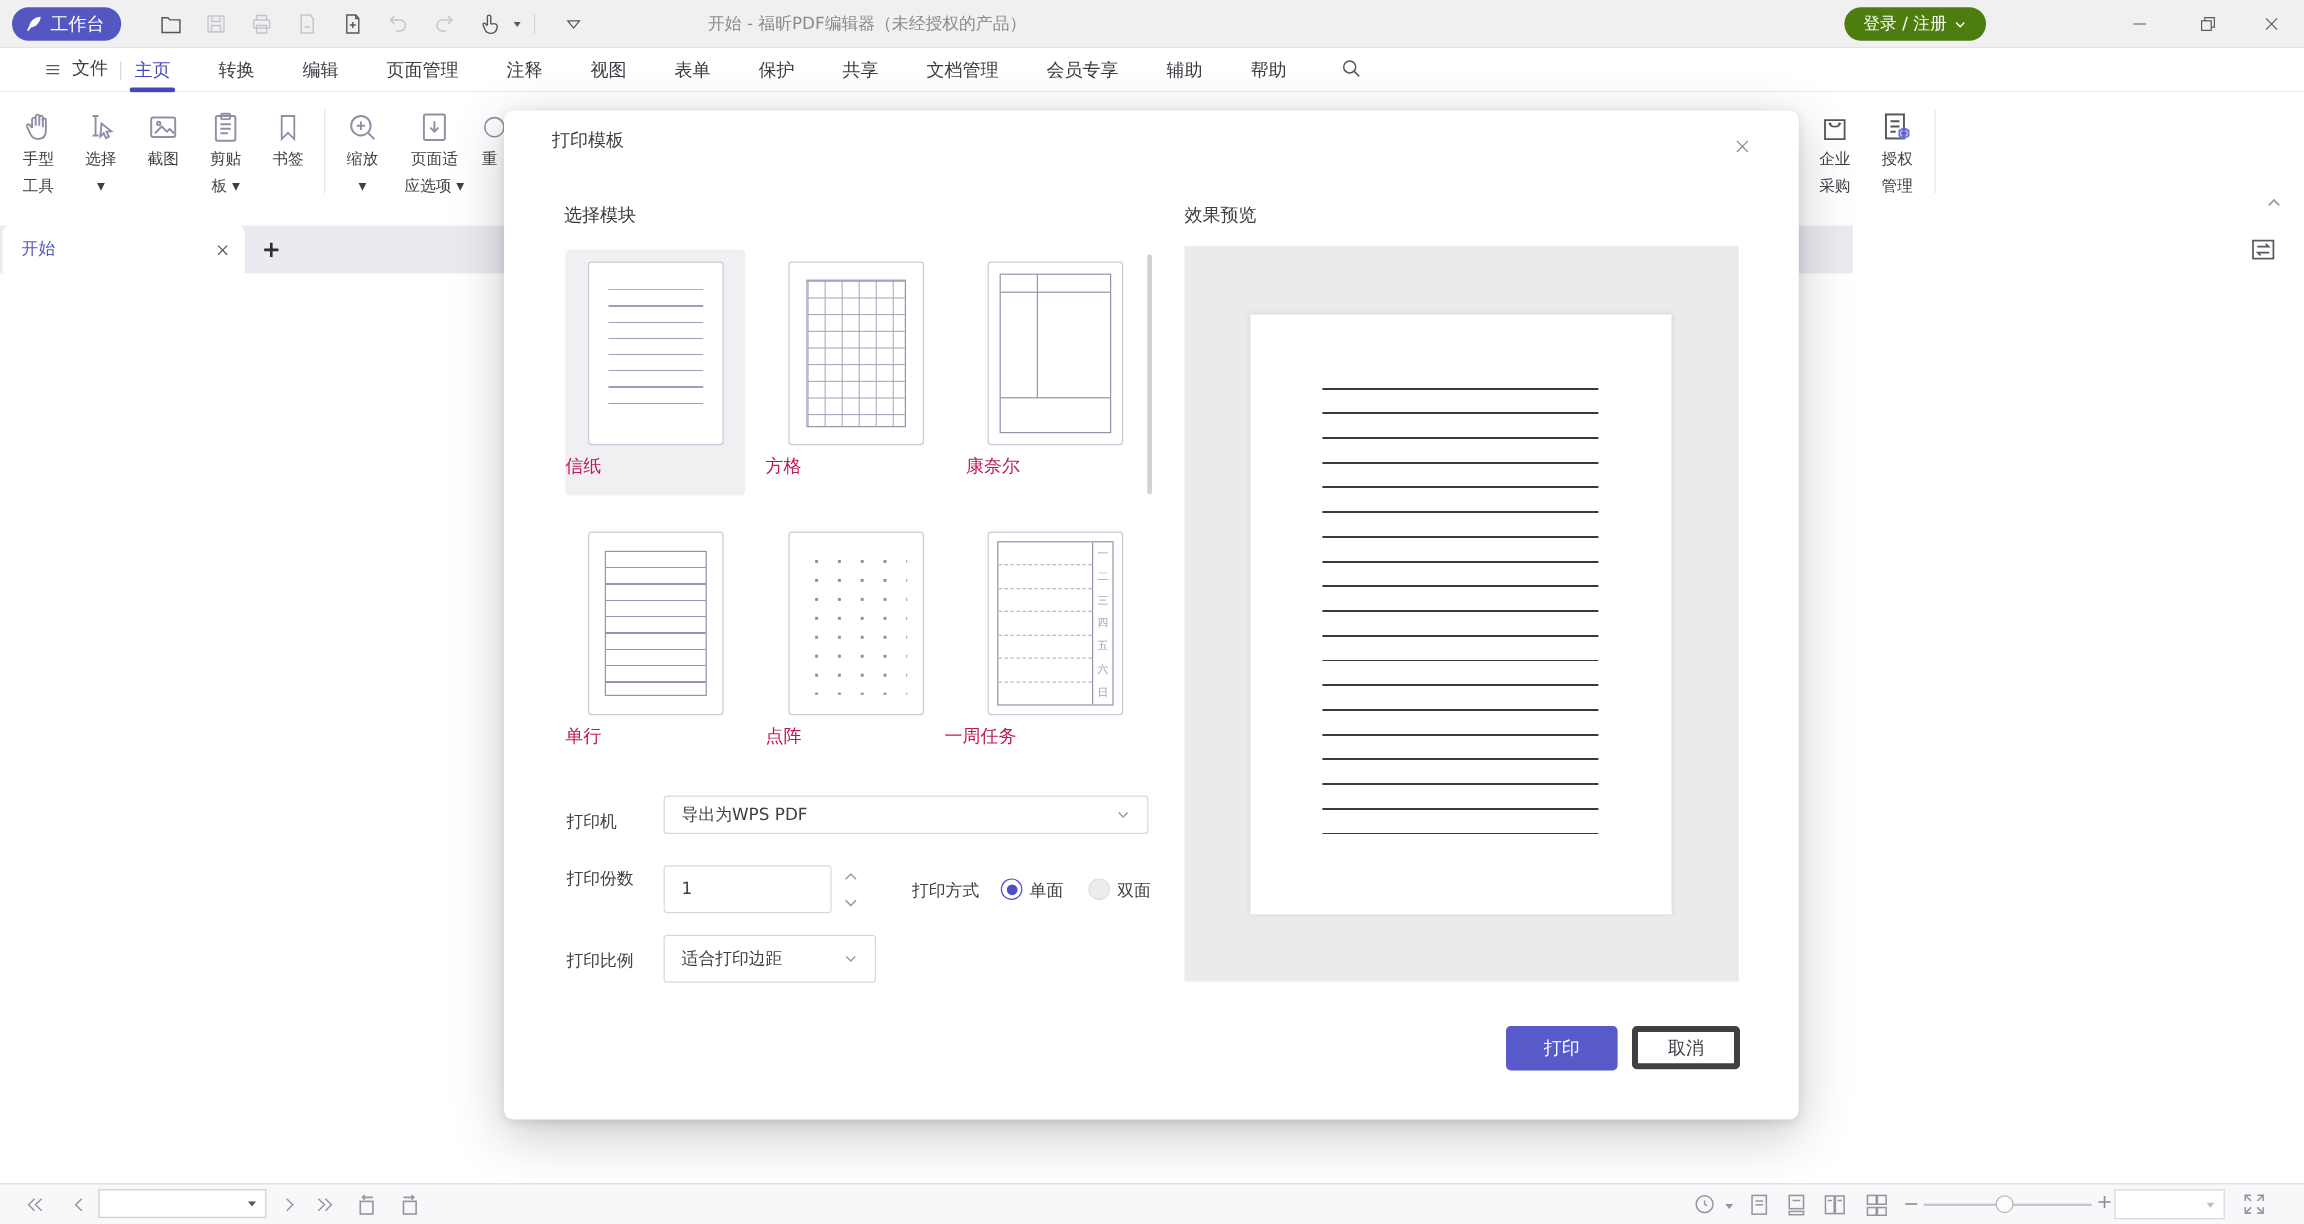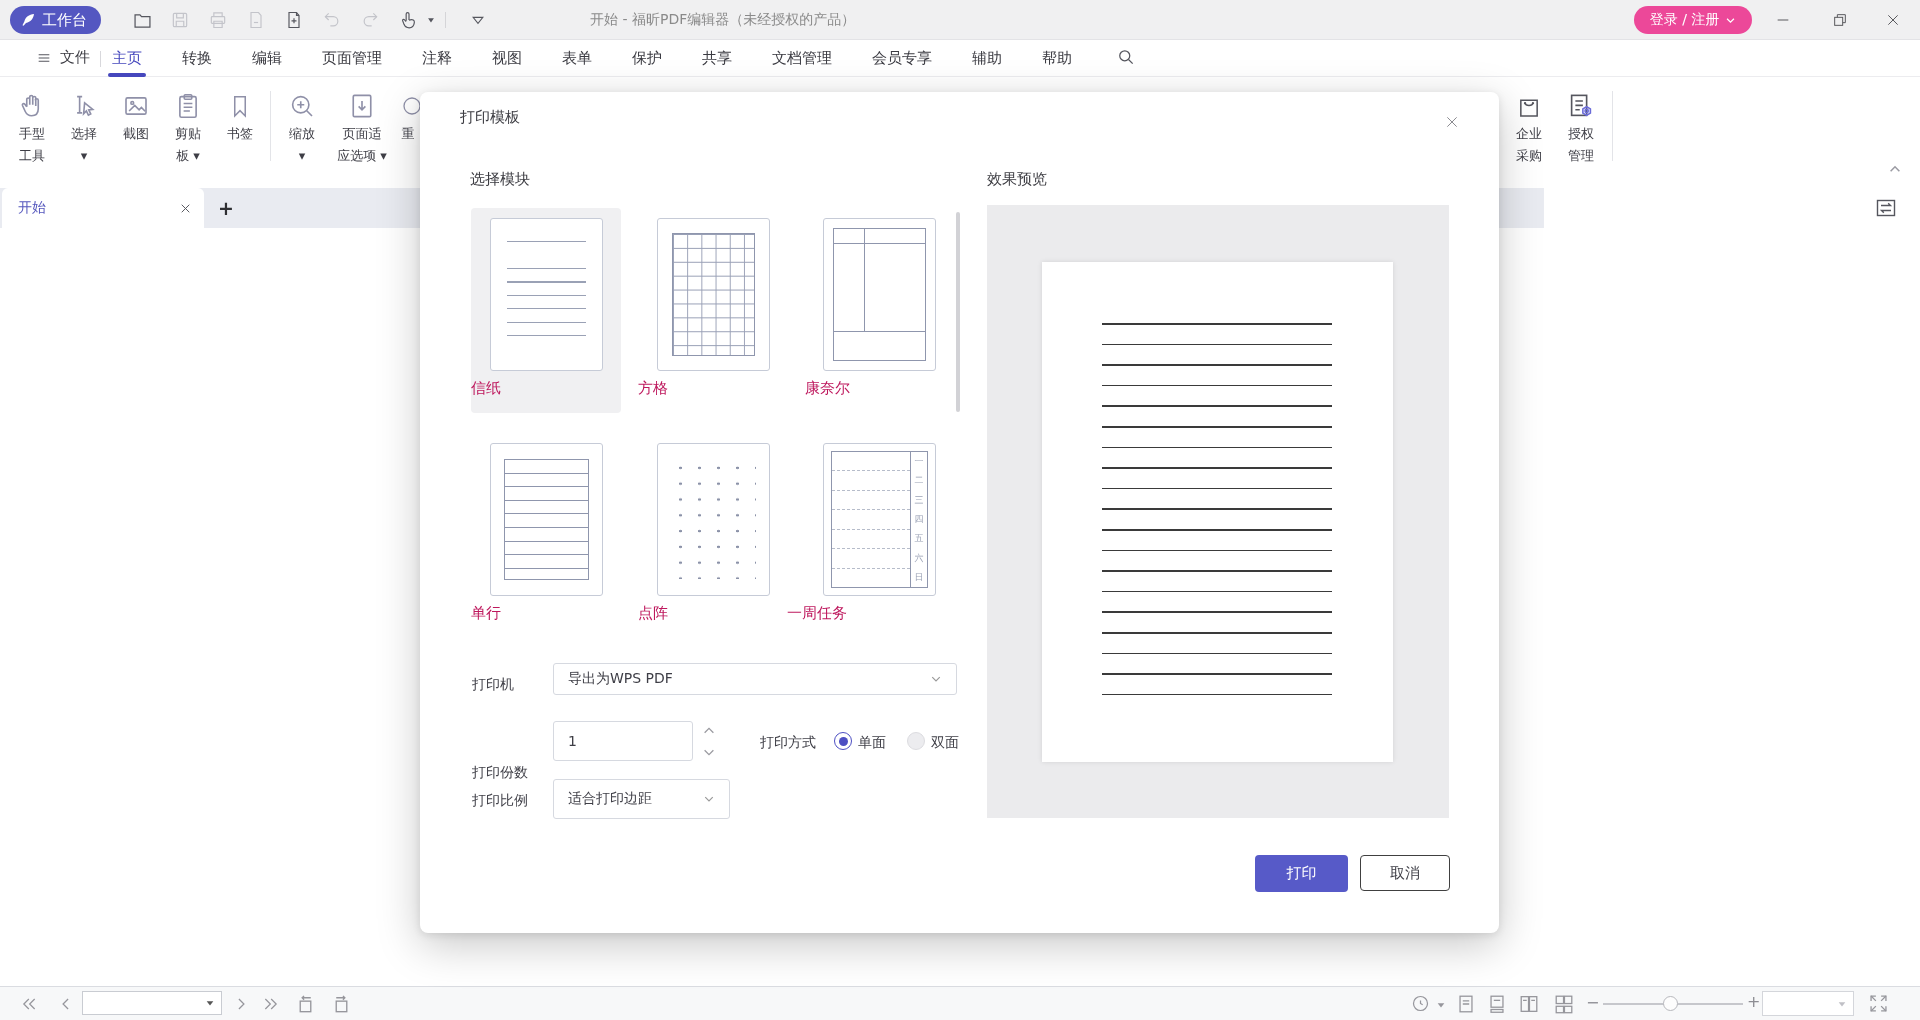--- a/index.html
+++ b/index.html
@@ -10,21 +10,21 @@
   .ico { color:#55565e; }
   .ico.dis { color:#c3c4ca; }
 
   
   .titlebar { left:0; top:0; width:1920px; height:40px; background:#f0f0f1; border-bottom:1px solid #e3e3e6; }
   .ws-btn { left:10px; top:6px; height:28px; padding:0 14px 0 10px; background:#5457c1; color:#fff;
             border-radius:14px; display:flex; align-items:center; gap:6px; font-size:15px; }
   .qa-icon { top:8px; width:24px; height:24px; display:flex; align-items:center; justify-content:center; }
   .tb-sep { top:12px; width:1px; height:16px; background:#d5d5d8; }
   .win-title { left:590px; top:11px; width:700px; text-align:left; font-size:14px; color:#8a8a8a; }
-  .login-btn { left:1634px; top:6px; width:118px; height:28px; background:#ec4899; border-radius:14px;
+  .login-btn { left:1537px; top:6px; width:118px; height:28px; background:#4d7c0f; border-radius:14px;
                color:#fff; font-size:14px; display:flex; align-items:center; justify-content:center; gap:6px; }
   .win-ctl { top:10px; width:22px; height:20px; display:flex; align-items:center; justify-content:center; color:#5a5a5e; }
 
   
   .menubar { left:0; top:40px; width:1920px; height:37px; background:#fff; border-bottom:1px solid #ececef; }
   .menu-file { left:36px; top:8px; display:flex; align-items:center; gap:8px; font-size:15px; color:#3b3b42; }
   .menu-sep { left:100px; top:11px; width:1px; height:16px; background:#d8d8dc; }
   .menu-items { left:112px; top:0; height:36px; display:flex; align-items:center; gap:40px; }
   .menu-item { font-size:15px; color:#3b3b42; position:relative; white-space:nowrap; }
   .menu-item.active { color:#4547bd; }
@@ -111,21 +111,21 @@
   .preview-panel { left:567px; top:113px; width:462px; height:613px; background:#ebebed; }
   .preview-page { left:55px; top:57px; width:351px; height:500px; background:#fff; position:absolute;
                   box-shadow:0 0 5px rgba(0,0,0,.10); }
   .preview-lines { position:absolute; left:60px; top:61px; width:230px; height:372px;
      background:repeating-linear-gradient(to bottom,#3a3a3a 0,#3a3a3a 1.6px,transparent 1.6px,transparent 20.6px); }
 
   
   .btn-primary { left:835px; top:763px; width:93px; height:37px; background:#575ac8; color:#fff; border-radius:4px;
                  display:flex; align-items:center; justify-content:center; font-size:15px; }
   .btn-plain { left:940px; top:763px; width:90px; height:36px; background:#fff; color:#3e3e46; border-radius:4px;
-               border:1px solid #404040; display:flex; align-items:center; justify-content:center; font-size:15px; }
+               border:5px solid #404040; display:flex; align-items:center; justify-content:center; font-size:15px; }
 </style>
 </head>
 <body>
 
 <div class="abs titlebar">
   <div class="abs ws-btn">
     <span>
       <svg width="16" height="16" viewBox="0 0 24 24">
           <path d="M21 3c-7.5.6-13 4.6-14.5 11.4l-2.8 5.4 1.6 1 3.7-4.4C15.8 15.2 20 10 21 3z" fill="#fff"></path>
         </svg>
@@ -542,21 +542,21 @@
   <div class="abs scroll-thumb"></div>
 
   <div class="abs f-label" style="left:52px;top:584px">打印机</div>
   <div class="abs f-select" style="left:133px;top:571px;width:404px;height:32px">
     <span>导出为WPS PDF</span>
     <svg width="12" height="12" viewBox="0 0 16 16" fill="none" stroke="#999" stroke-width="1.6">
         <path d="M3 5.5l5 5 5-5"></path>
       </svg>
   </div>
 
-  <div class="abs f-label" style="left:52px;top:672px">打印份数</div>
+  <div class="abs f-label" style="left:52px;top:632px">打印份数</div>
   <input class="abs f-input" style="left: 133px; top: 629px; width: 140px; height: 40px;" value="1">
   <div class="abs spin" style="left:282px;top:632px">
     <svg width="14" height="14" viewBox="0 0 16 16" fill="none" stroke="currentColor" stroke-width="1.5">
         <path d="M3 10l5-5 5 5"></path>
       </svg>
   </div>
   <div class="abs spin" style="left:282px;top:653px">
     <svg width="14" height="14" viewBox="0 0 16 16" fill="none" stroke="currentColor" stroke-width="1.5">
         <path d="M3 6l5 5 5-5"></path>
       </svg>

